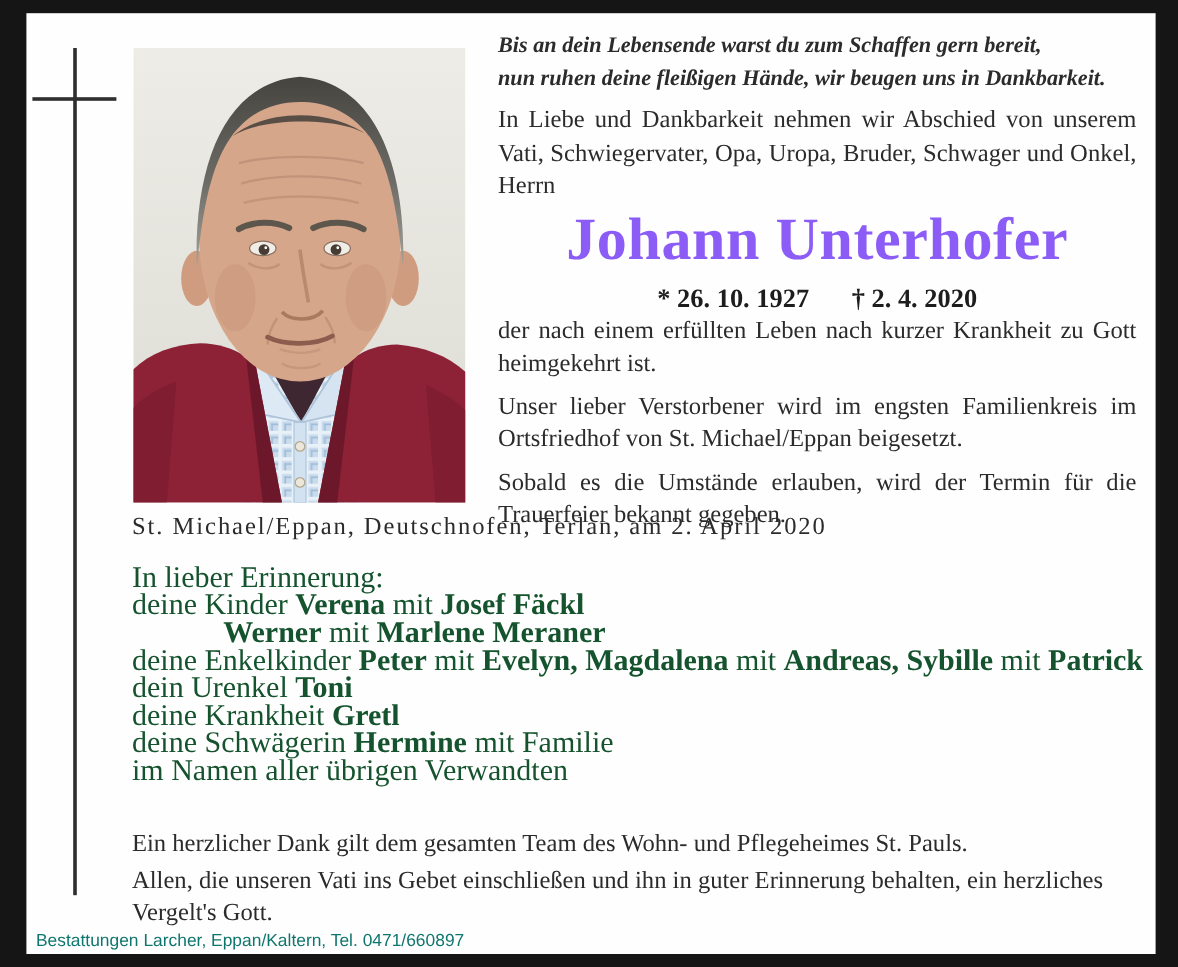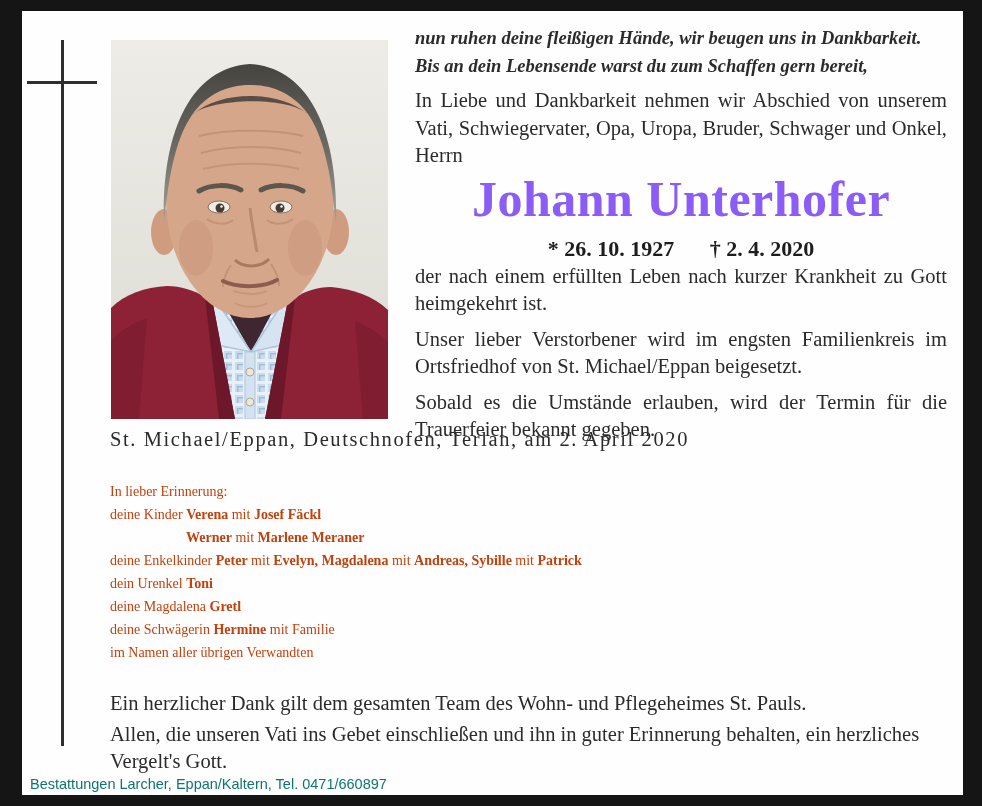--- a/index.html
+++ b/index.html
@@ -26,22 +26,22 @@
     font-size:20.5px;line-height:27.5px;text-align:justify;color:#2b2b2b;}
   .name{position:absolute;left:393px;top:160px;width:532px;margin:0;
     font-size:50px;font-weight:bold;text-align:center;color:#8b5cf6;letter-spacing:.5px;line-height:56px;}
   .dates{position:absolute;left:393px;top:221px;width:532px;
     font-size:22px;font-weight:bold;text-align:center;color:#1d1d1d;}
   .dates span{display:inline-block;margin:4px 15px;}
   .paras{position:absolute;left:393px;top:252px;width:532px;}
   .paras p{margin:0 0 9px 0;font-size:20.5px;line-height:27px;text-align:justify;color:#2b2b2b;}
   .place{position:absolute;left:88px;top:417px;width:840px;
     font-size:20.5px;letter-spacing:1.6px;color:#2b2b2b;}
-  .memory{position:absolute;left:88px;top:469px;width:838px;
-    font-size:14px;line-height:23px;color:#c2410c;}
+  .memory{position:absolute;left:88px;top:459px;width:838px;
+    font-size:25px;line-height:23px;color:#14532d;}
   .memory .heading{margin:0;}
   .fam-line{white-space:nowrap;}
   .fam-line.indent{padding-left:76px;}
   .fam-line .b{font-weight:bold;}
   .thanks{position:absolute;left:88px;top:679px;width:839px;}
   .thanks p{margin:0 0 4px 0;font-size:20.5px;line-height:27px;color:#2b2b2b;}
   .footer{position:absolute;left:8px;top:765px;width:700px;
     font-family:"Liberation Sans", sans-serif;font-size:14.5px;color:#0f766e;}
 </style>
 </head>
@@ -130,22 +130,22 @@
       <path d="M160,224 C166,233 168,240 168,246" stroke="#bd8e72" stroke-width="2" fill="none" opacity="0.8"></path>
 
       <path d="M112,241 C126,248 152,248 166,240" stroke="#8c5c4e" stroke-width="4" fill="none" stroke-linecap="round"></path>
       <path d="M122,251 C134,255 146,255 156,251" stroke="#c69477" stroke-width="2" fill="none" opacity="0.8"></path>
 
       <path d="M124,263 C132,268 148,268 156,263" stroke="#bd8e72" stroke-width="2" fill="none" opacity="0.6"></path>
     </svg>
   </div>
 
   <div class="verse">
+    <div>Bis an dein Lebensende warst du zum Schaffen gern bereit,</div>
     <div>nun ruhen deine fleißigen Hände, wir beugen uns in Dankbarkeit.</div>
-    <div>Bis an dein Lebensende warst du zum Schaffen gern bereit,</div>
   </div>
 
   <div class="intro">In Liebe und Dankbarkeit nehmen wir Abschied von unserem Vati, Schwiegervater, Opa, Uropa, Bruder, Schwager und Onkel, Herrn</div>
 
   <h1 class="name">Johann Unterhofer</h1>
 
   <div class="dates">
     <span>* 26. 10. 1927</span>
     <span>† 2. 4. 2020</span>
   </div>
@@ -158,21 +158,21 @@
 
   <div class="place">St. Michael/Eppan, Deutschnofen, Terlan, am 2. April 2020</div>
 
   <div class="memory">
     <p class="heading">In lieber Erinnerung:</p>
     <div id="family-list">
         <div class="fam-line"><span>deine Kinder </span><span class="b">Verena</span><span> mit </span><span class="b">Josef Fäckl</span></div>
         <div class="fam-line indent"><span class="b">Werner</span><span> mit </span><span class="b">Marlene Meraner</span></div>
         <div class="fam-line"><span>deine Enkelkinder </span><span class="b">Peter</span><span> mit </span><span class="b">Evelyn, Magdalena</span><span> mit </span><span class="b">Andreas, Sybille</span><span> mit </span><span class="b">Patrick</span></div>
         <div class="fam-line"><span>dein Urenkel </span><span class="b">Toni</span></div>
-        <div class="fam-line"><span>deine Magdalena </span><span class="b">Gretl</span></div>
+        <div class="fam-line"><span>deine Krankheit </span><span class="b">Gretl</span></div>
         <div class="fam-line"><span>deine Schwägerin </span><span class="b">Hermine</span><span> mit Familie</span></div>
         <div class="fam-line"><span>im Namen aller übrigen Verwandten</span></div>
       </div>
   </div>
 
   <div class="thanks">
     <p>Ein herzlicher Dank gilt dem gesamten Team des Wohn- und Pflegeheimes St. Pauls.</p>
     <p>Allen, die unseren Vati ins Gebet einschließen und ihn in guter Erinnerung behalten, ein herzliches Vergelt's Gott.</p>
   </div>
 

